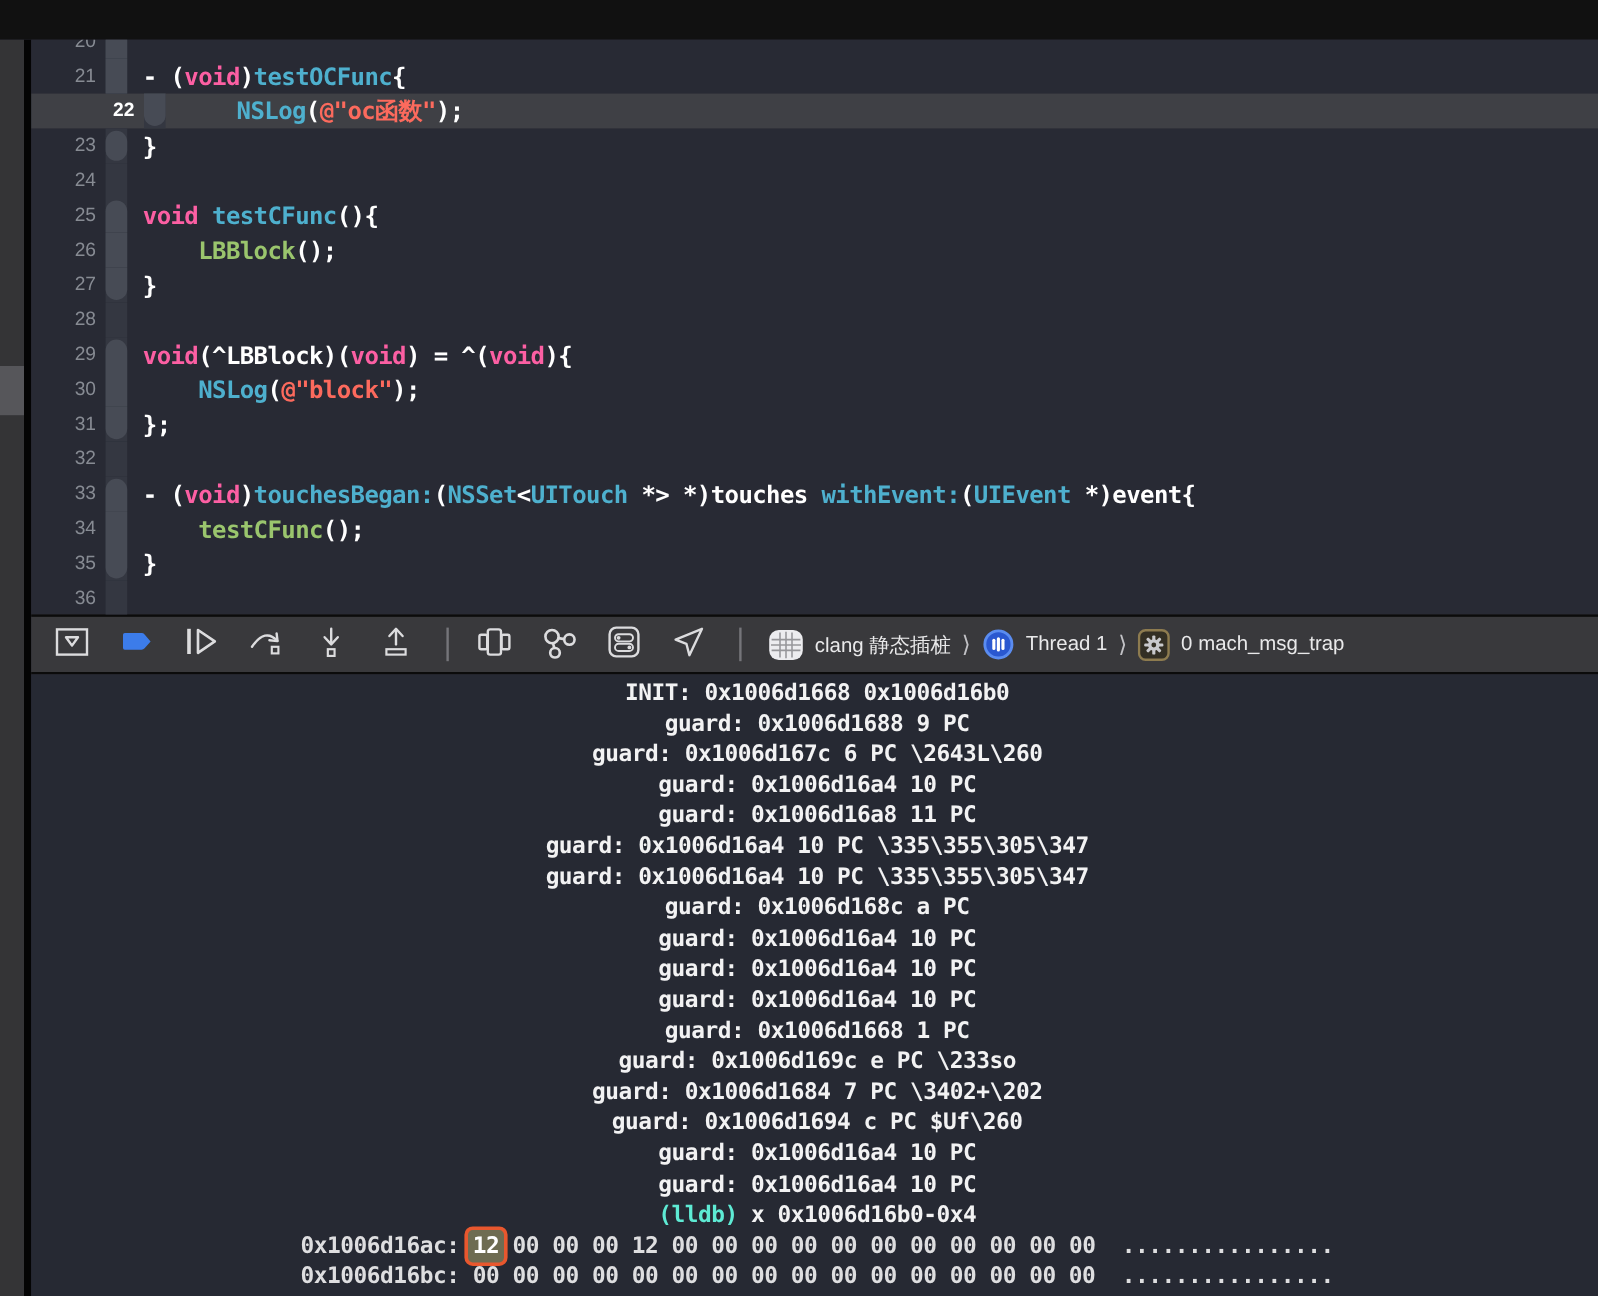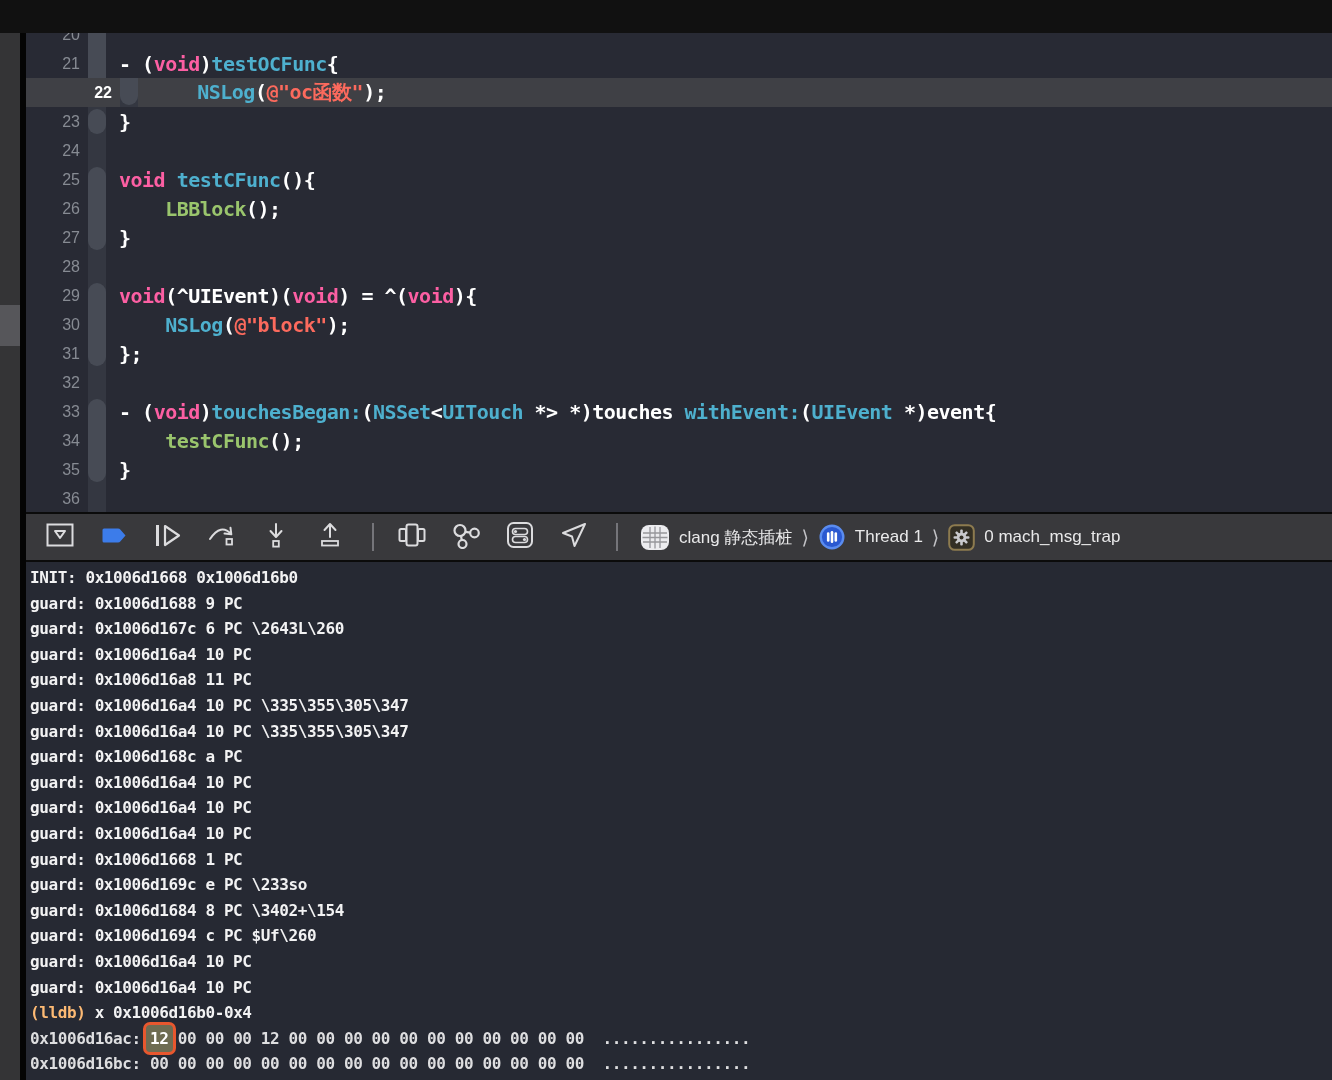--- a/index.html
+++ b/index.html
@@ -31,25 +31,25 @@
   .debug-bar{height:46px;background:#39393C;border-top:2px solid #0B0B0B;border-bottom:2px solid #0B0B0B;
              display:flex;align-items:center;padding-left:18px;flex:none;}
   .tb-btn{width:32px;height:32px;display:flex;align-items:center;justify-content:center;flex:none;margin-right:22px;}
   .tb-sep{width:2px;height:28px;background:#75757A;margin:0 22px 0 4px;flex:none;}
   .crumb{display:flex;align-items:center;color:#E9E9EA;font-size:17px;font-weight:500;white-space:nowrap;}
   .chev{color:#C2C2C6;font-size:19px;margin:0 9px;font-weight:400;}
   .crumb-ic{margin-right:9px;display:flex;align-items:center;}
 
   
   .console{flex:1;background:#262933;padding:3px 0 0 4px;overflow:hidden;}
-  .cline{white-space:pre;font-family:"DejaVu Sans Mono",monospace;font-size:16px;
-         line-height:25.6px;letter-spacing:-0.4px;}
+  .cline{white-space:pre;font-family:"DejaVu Sans Mono",monospace;font-size:19px;
+         line-height:25.6px;letter-spacing:-0.4px;text-align:center;}
   .c-bold{font-weight:bold;color:#F2F2F3;}
   .c-plain{font-weight:bold;color:#DEDEE0;}
-  .prompt{color:#fdba74;font-weight:bold;}
+  .prompt{color:#5eead4;font-weight:bold;}
   .hl{display:inline-block;background:#6E6C52;border:3px solid #E8572E;border-radius:7px;
       padding:1px 4px;margin:-4px -7px;color:#FFFFFF;}
 </style>
 </head>
 <body>
 
 <div class="screen">
   <div class="left-strip">
     <div class="strip-thumb"></div>
   </div>
@@ -116,21 +116,21 @@
           <div class="ed-row">
             <div class="gutter-num">28</div>
             <div class="ribbon"></div>
             <div class="code"></div>
           </div>
           <div class="ed-row">
             <div class="gutter-num">29</div>
             <div class="ribbon">
               <div class="seg start"></div>
             </div>
-            <div class="code"><span style="color: rgb(252, 95, 163);">void</span><span style="color: rgb(255, 255, 255);">(^UIEvent)(</span><span style="color: rgb(252, 95, 163);">void</span><span style="color: rgb(255, 255, 255);">) = ^(</span><span style="color: rgb(252, 95, 163);">void</span><span style="color: rgb(255, 255, 255);">){</span></div>
+            <div class="code"><span style="color: rgb(252, 95, 163);">void</span><span style="color: rgb(255, 255, 255);">(^LBBlock)(</span><span style="color: rgb(252, 95, 163);">void</span><span style="color: rgb(255, 255, 255);">) = ^(</span><span style="color: rgb(252, 95, 163);">void</span><span style="color: rgb(255, 255, 255);">){</span></div>
           </div>
           <div class="ed-row">
             <div class="gutter-num">30</div>
             <div class="ribbon">
               <div class="seg mid"></div>
             </div>
             <div class="code"><span style="color: rgb(255, 255, 255);">    </span><span style="color: rgb(78, 176, 206);">NSLog</span><span style="color: rgb(255, 255, 255);">(</span><span style="color: rgb(252, 106, 93);">@"block"</span><span style="color: rgb(255, 255, 255);">);</span></div>
           </div>
           <div class="ed-row">
             <div class="gutter-num">31</div>
@@ -312,21 +312,21 @@
           <div class="cline c-bold">guard: 0x1006d16a4 10 PC</div>
           <div class="cline c-bold">guard: 0x1006d16a8 11 PC</div>
           <div class="cline c-bold">guard: 0x1006d16a4 10 PC \335\355\305\347</div>
           <div class="cline c-bold">guard: 0x1006d16a4 10 PC \335\355\305\347</div>
           <div class="cline c-bold">guard: 0x1006d168c a PC</div>
           <div class="cline c-bold">guard: 0x1006d16a4 10 PC</div>
           <div class="cline c-bold">guard: 0x1006d16a4 10 PC</div>
           <div class="cline c-bold">guard: 0x1006d16a4 10 PC</div>
           <div class="cline c-bold">guard: 0x1006d1668 1 PC</div>
           <div class="cline c-bold">guard: 0x1006d169c e PC \233so</div>
-          <div class="cline c-bold">guard: 0x1006d1684 8 PC \3402+\154</div>
+          <div class="cline c-bold">guard: 0x1006d1684 7 PC \3402+\202</div>
           <div class="cline c-bold">guard: 0x1006d1694 c PC $Uf\260</div>
           <div class="cline c-bold">guard: 0x1006d16a4 10 PC</div>
           <div class="cline c-bold">guard: 0x1006d16a4 10 PC</div>
           <div class="cline c-bold"><span class="prompt">(lldb)</span> x 0x1006d16b0-0x4</div>
           <div class="cline c-plain">0x1006d16ac: <span class="hl">12</span> 00 00 00 12 00 00 00 00 00 00 00 00 00 00 00  ................</div>
           <div class="cline c-plain">0x1006d16bc: 00 00 00 00 00 00 00 00 00 00 00 00 00 00 00 00  ................</div>
           <div class="cline c-bold"><span class="prompt">(lldb)</span></div>
         </div>
     </div>
 

